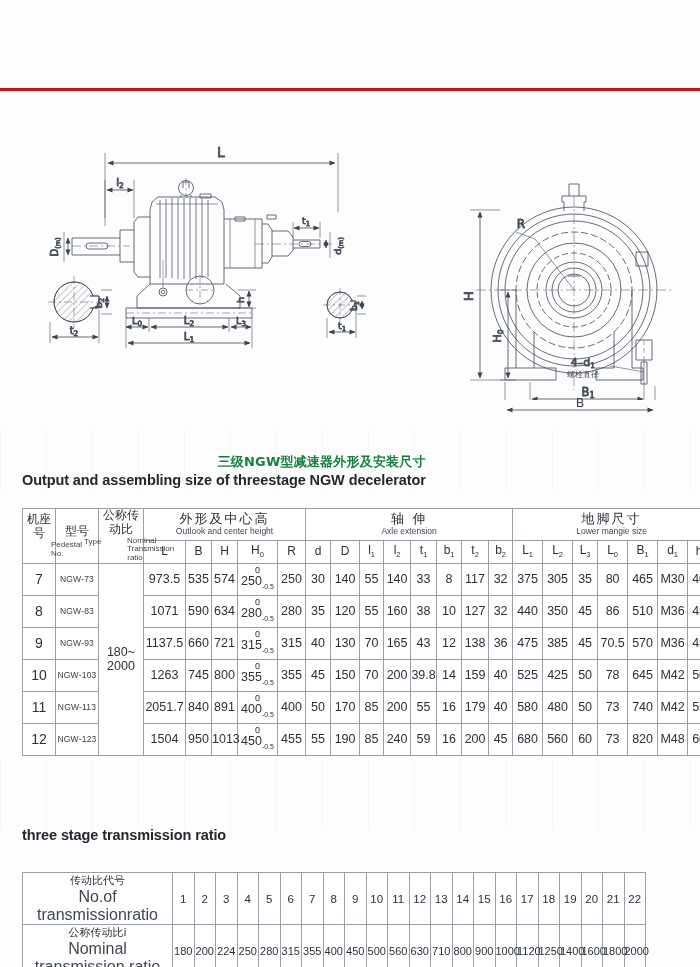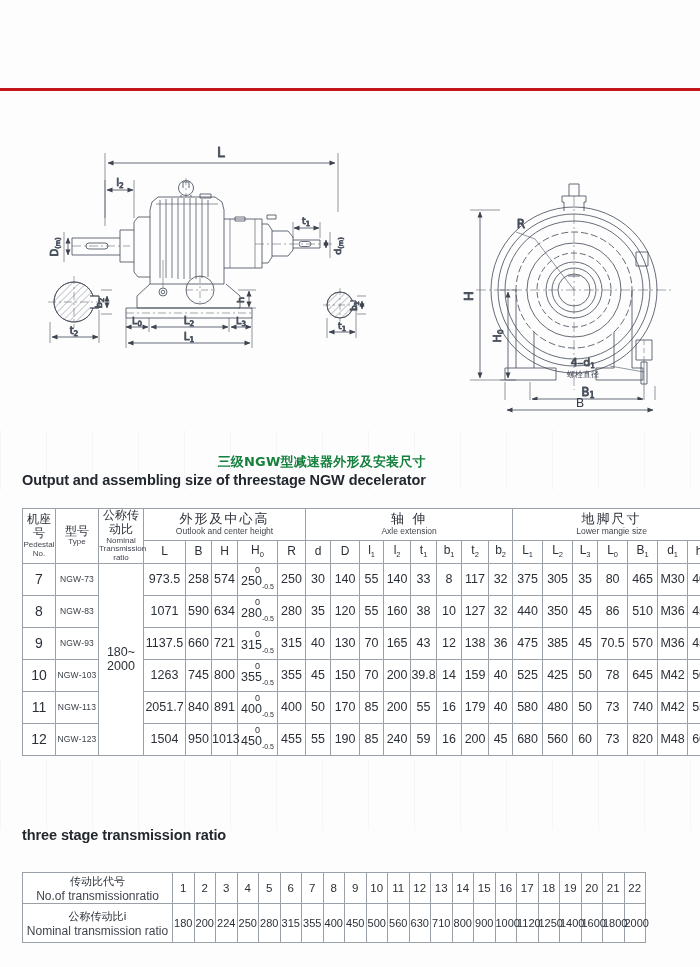--- a/index.html
+++ b/index.html
@@ -36,41 +36,41 @@
            table-layout:fixed;background:rgba(255,255,255,.9);}
   .maintbl th,.maintbl td{
     border:1px solid #9aa0a8;text-align:center;vertical-align:middle;
     font-size:10.5px;color:#2b3038;padding:0;line-height:1.15;
   }
   .maintbl thead th{font-weight:normal;height:17px;}
   .grp .cn{font-size:13px;font-family:"DejaVu Sans","Liberation Sans",sans-serif;
            letter-spacing:2px;display:block;}
   .grp .en{font-size:8.5px;display:block;color:#41464e;}
   .corner .cn{font-size:12px;display:block;font-family:"DejaVu Sans","Liberation Sans",sans-serif;}
-  .corner .en{font-size:8px;display:block;color:#41464e;line-height:1.1;}
+  .corner .en{font-size:8px;display:block;color:#41464e;line-height:1.1;margin-left:28px;}
   .symrow th{height:19px;font-size:12px;}
   .symrow th sub{font-size:7.5px;}
   .maintbl tbody td{height:31px;font-size:12.5px;}
   .maintbl tbody td.no{font-size:14px;}
   .maintbl tbody td.type{font-size:8.5px;color:#3a4048;letter-spacing:.2px;}
   .ratio{font-size:12px;line-height:22px;}
   .tol{display:inline-block;position:relative;white-space:nowrap;}
   .tol .zero{display:block;font-size:9px;line-height:9px;text-align:center;}
   .tol .base{display:block;font-size:12.5px;line-height:13px;}
   .tol .base sub{font-size:7px;}
 
   
   .rtbl{position:absolute;left:22px;top:872px;width:624px;table-layout:fixed;
         background:rgba(255,255,255,.9);}
   .rtbl td,.rtbl th{border:1px solid #9aa0a8;text-align:center;vertical-align:middle;
         font-size:11px;color:#2b3038;padding:0;font-weight:normal;}
   .rtbl .lbl{height:36px;}
   .rtbl .lbl .cn{display:block;font-size:11px;
         font-family:"DejaVu Sans","Liberation Sans",sans-serif;}
-  .rtbl .lbl .en{display:block;font-size:12px;color:#41464e;}
+  .rtbl .lbl .en{display:block;font-size:16px;color:#41464e;}
   .rtbl .rowA td{height:30px;font-size:11.5px;}
   .rtbl .rowB td{height:38px;font-size:11px;}
 </style>
 </head>
 <body>
 
 <div class="page">
 
   <div class="ghost" style="left:0;top:430px;width:700px;height:60px;"></div>
   <div class="ghost" style="left:0;top:760px;width:700px;height:70px;"></div>
@@ -364,21 +364,21 @@
     </thead>
     <tbody>
         <tr>
           <td class="no">7</td>
           <td class="type">NGW-73</td>
           <td class="ratio" rowspan="6">
             <div>180~</div>
             <div>2000</div>
           </td>
           <td>973.5</td>
-          <td>258</td>
+          <td>535</td>
           <td>574</td>
           <td><span class="tol"><span class="zero">0</span><span class="base">250<sub>-0.5</sub></span></span></td>
           <td>250</td>
           <td>30</td>
           <td>140</td>
           <td>55</td>
           <td>140</td>
           <td>33</td>
           <td>8</td>
           <td>117</td>

